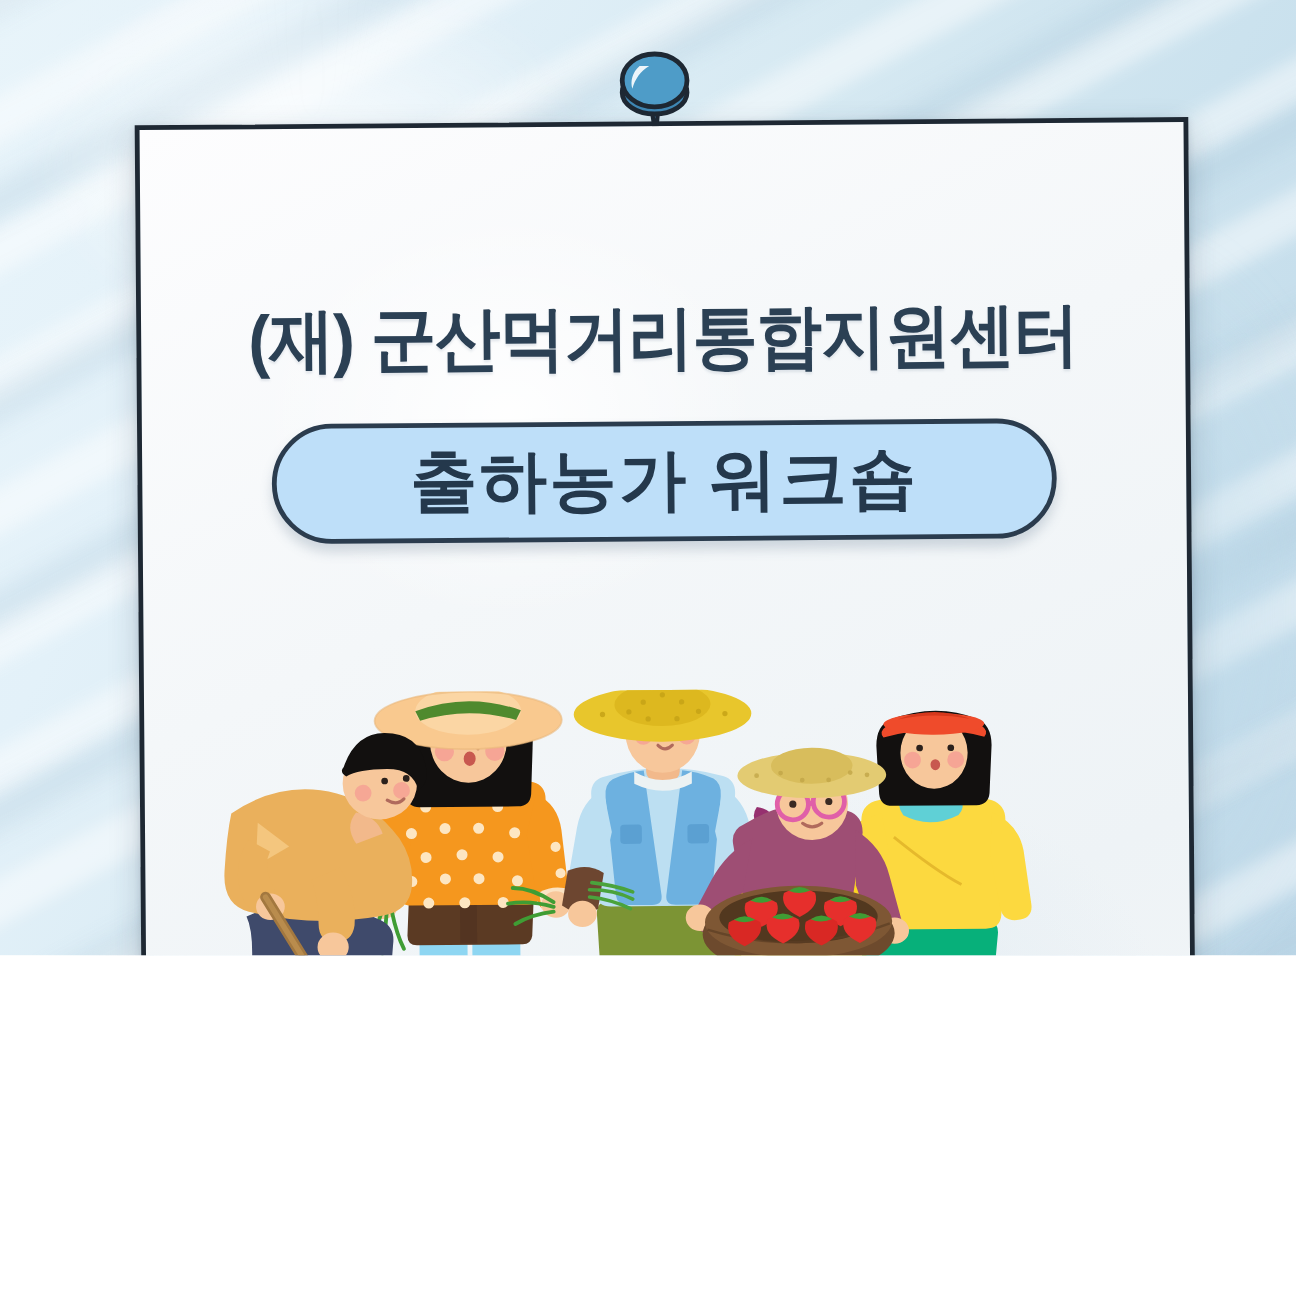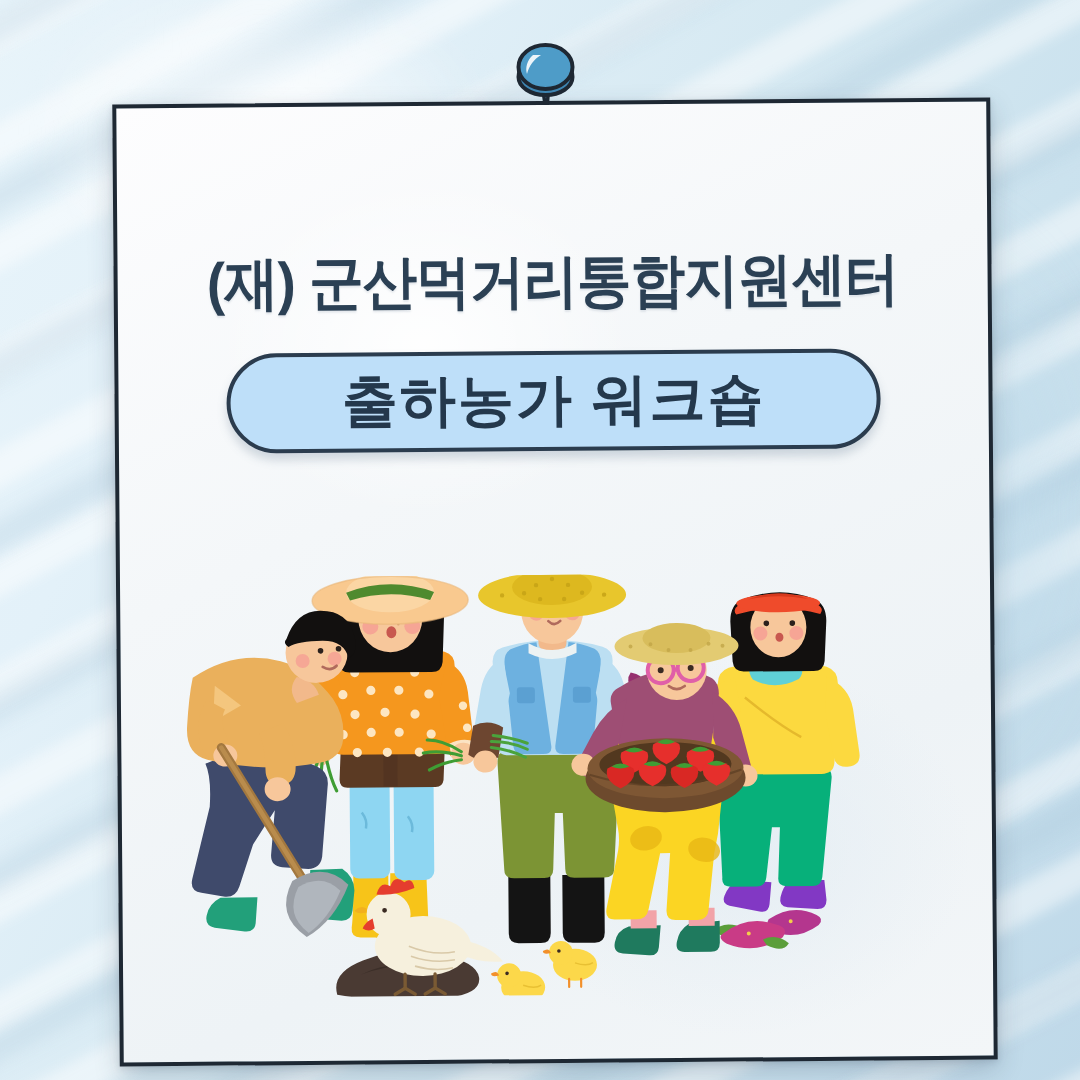--- a/index.html
+++ b/index.html
@@ -10,21 +10,21 @@
     width: 1080px;
     height: 1080px;
     overflow: hidden;
     font-family: "Liberation Sans", sans-serif;
   }
 
   
   #poster-root {
     position: relative;
     width: 1080px;
-    height: 1080px;
+    height: 796px;
     background: linear-gradient(118deg, #e8f4fa 0%, #e3f1f9 22%, #d6e9f2 48%, #cbe2ee 70%, #bfd9e9 100%);
     overflow: hidden;
   }
   .bg-stripes {
     position: absolute;
     inset: -30%;
     background: repeating-linear-gradient(
       -28deg,
       rgba(255,255,255,0.00) 0px,
       rgba(255,255,255,0.00) 26px,

